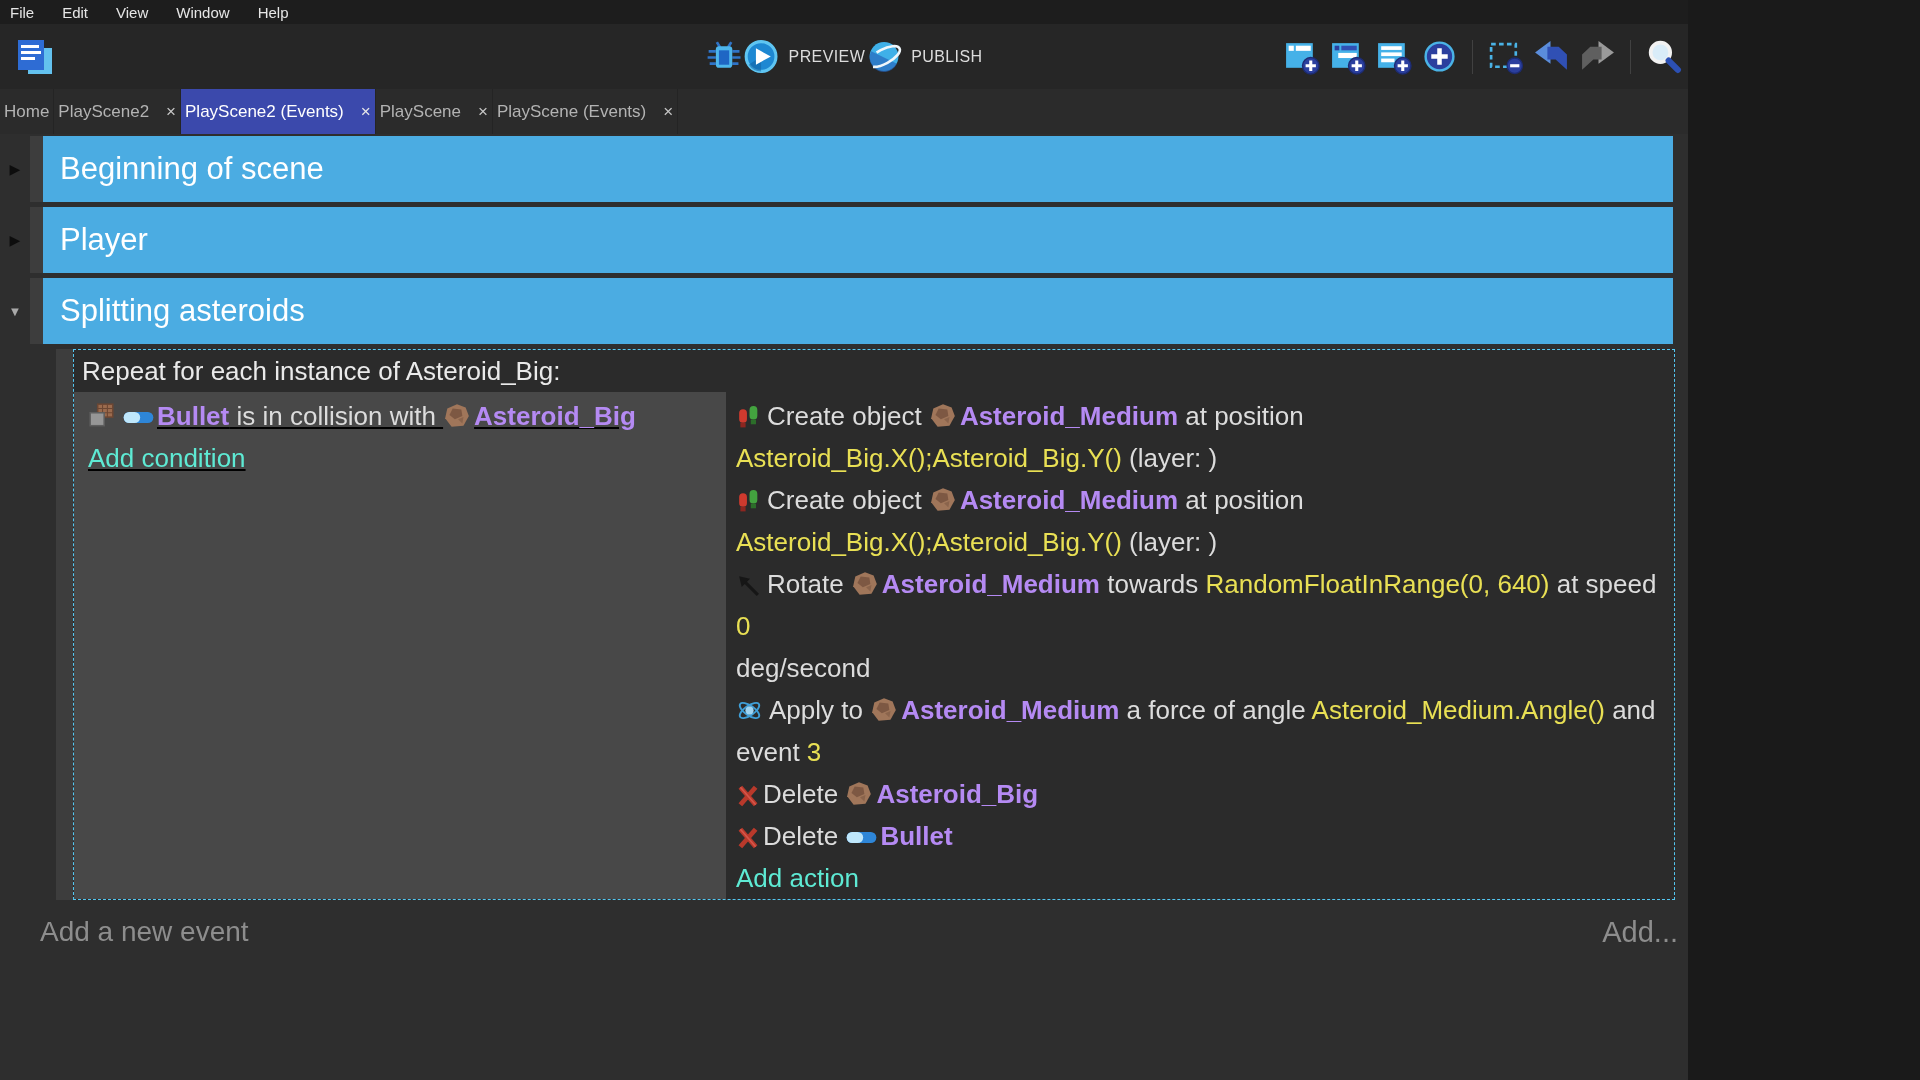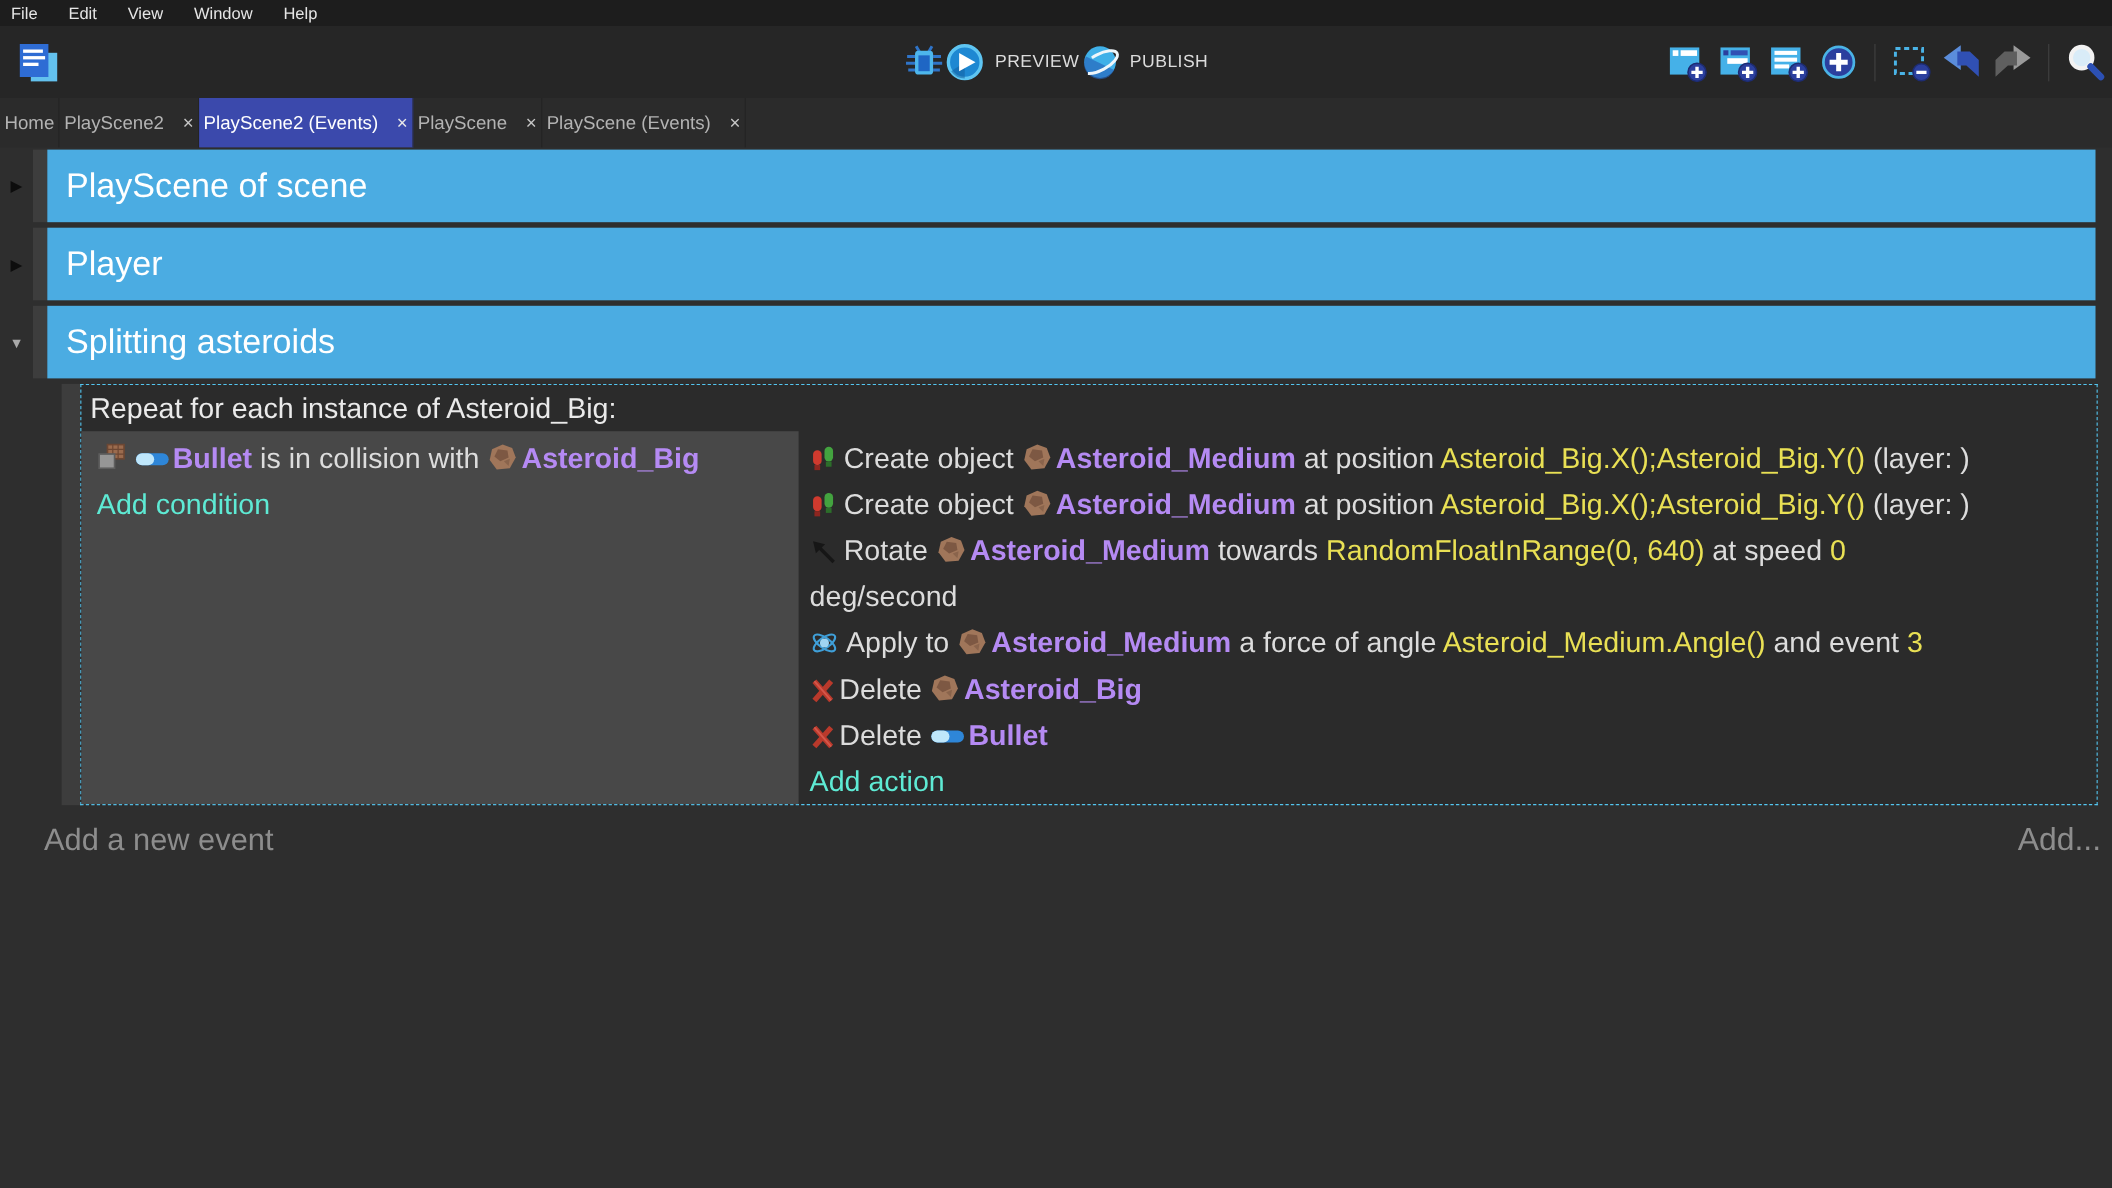--- a/index.html
+++ b/index.html
@@ -1,18 +1,18 @@
 <!DOCTYPE html>
 <html><head>
 <meta charset="utf-8">
 <style>
   * { margin:0; padding:0; box-sizing:border-box; }
   html,body { background:#1a1a1a; }
   .app {
-    position:relative; width:1920px; height:1080px; overflow:hidden;
+    position:relative; width:1688px; height:1080px; overflow:hidden;
     background:#2e2e2e; font-family:"Liberation Sans", sans-serif;
     -webkit-font-smoothing:antialiased;
   }
   
   .menubar { height:24px; background:#1d1d1d; display:flex; align-items:center;
              padding-left:10px; gap:28px; }
   .menubar span { font-size:15px; color:#e6e6e6; cursor:default; }
   
   .toolbar { height:65px; background:#262626; position:relative;
              display:flex; align-items:center; }
@@ -43,21 +43,21 @@
   .g-gutter { width:13px; background:#3d3d3d; }
   .g-bar { flex:1; margin-right:15px; display:flex; align-items:center;
            padding-left:17px; font-size:31px; color:#ffffff; }
   
   .event-row { display:flex; align-items:stretch; margin-top:4px; }
   .e-spacer { width:56px; }
   .e-gutter { width:17px; background:#3d3d3d; }
   .e-box { flex:1; margin-right:13px; border:1px dashed #54c6f0; background:#2b2b2b; }
   .e-header { padding:6px 10px 5px 8px; font-size:26px; color:#eaeaea; }
   .e-cols { display:flex; align-items:stretch; }
-  .conds { width:652px; background:#484848; padding:3px 16px 0 14px; min-height:326px; }
+  .conds { width:652px; background:#484848; padding:3px 16px 0 14px; min-height:326px;text-decoration:underline; }
   .acts  { flex:1; padding:3px 14px 0 10px; min-height:326px; }
   .crow, .arow { font-size:26px; line-height:42px; min-height:42px; color:#dcdcdc; }
   .placeholder { color:#5eead4; }
   .seg-plain  { color:#dcdcdc; }
   .seg-object { color:#b58af3; font-weight:bold; }
   .seg-value  { color:#e9e054; }
   .icon { display:inline-block; vertical-align:-5px; margin-right:6px; }
   .icon svg { width:100%; height:100%; display:block; }
   .collision-icon     { width:28px; height:28px; }
   .bullet-object-icon { width:33px; height:17px; vertical-align:-1px; margin-right:2px; }
@@ -218,21 +218,21 @@
     </div>
 
   <div class="events">
     <div id="groups">
         <div class="group-row">
           <div class="arrow-cell">
             <span class="tri closed">▶</span>
           </div>
           <div class="g-gutter"></div>
           <div class="g-bar" style="background: rgb(75, 172, 226);">
-            <span>PlayScene of scene</span>
+            <span>Beginning of scene</span>
           </div>
         </div>
         <div class="group-row">
           <div class="arrow-cell">
             <span class="tri closed">▶</span>
           </div>
           <div class="g-gutter"></div>
           <div class="g-bar" style="background: rgb(75, 172, 226);">
             <span>Player</span>
           </div>

